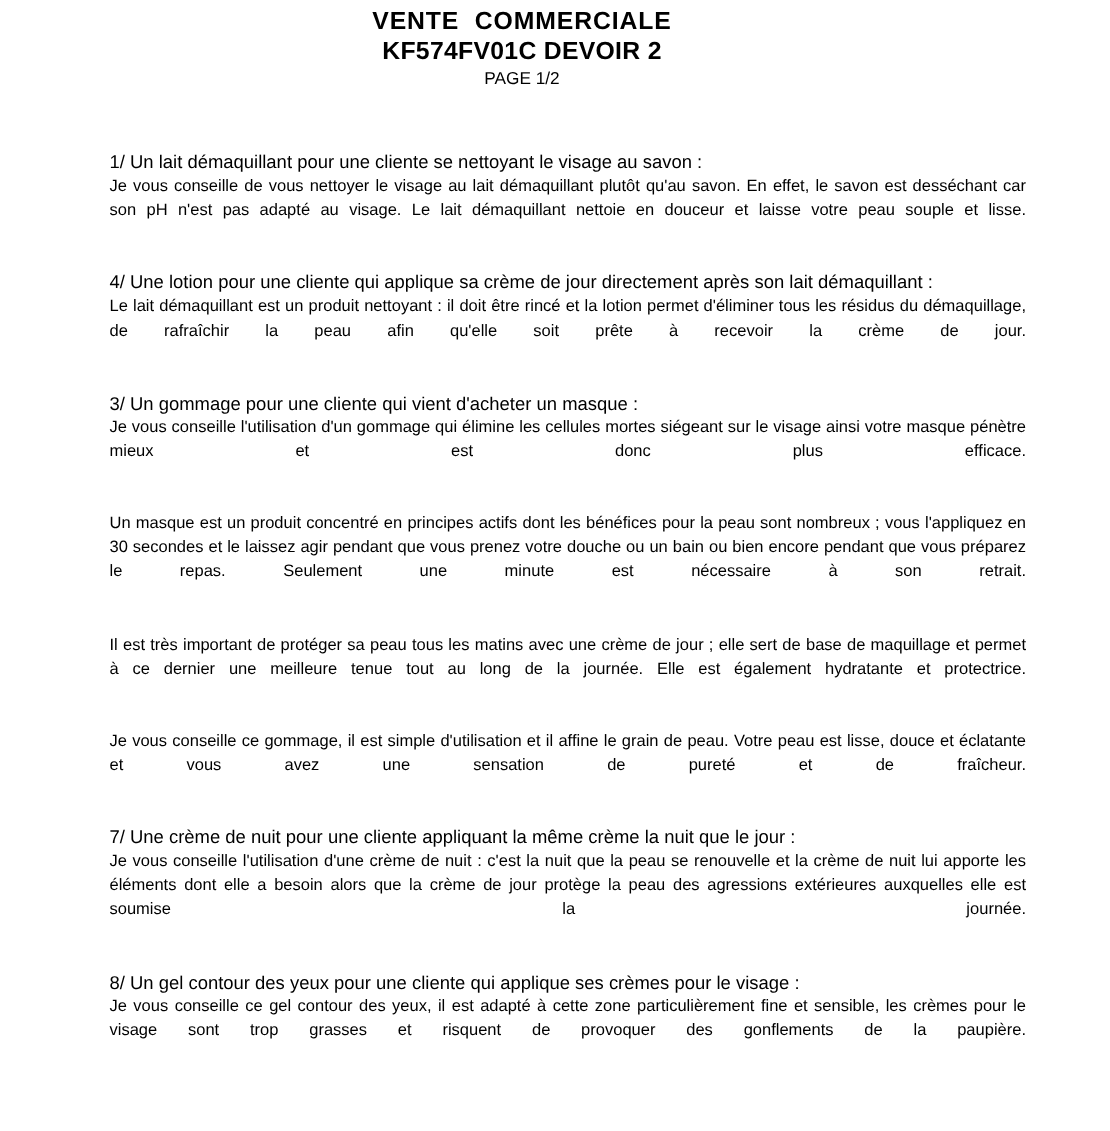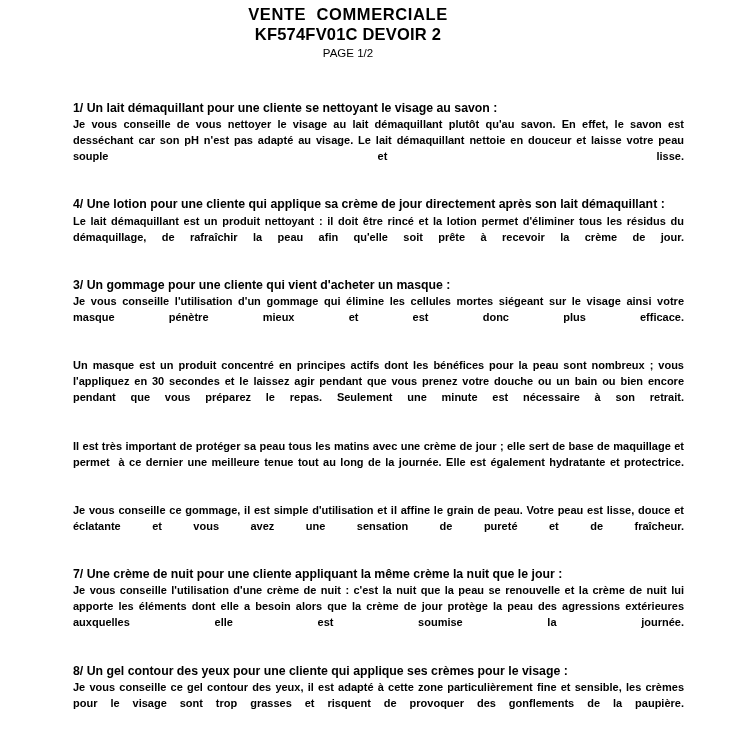--- a/index.html
+++ b/index.html
@@ -58,21 +58,20 @@
   
   .doc-body {
     position: absolute;
     left: 73px;
     top: 100px;
     width: 611px;
   }
 
   .qa-block {
     margin-bottom: 16px;
-    font-weight: bold;
   }
   .qa-block:last-child {
     margin-bottom: 0;
   }
 
   .qa-question {
     font-size: 12.3px;
     line-height: 16.1px;
     text-align: left;
     white-space: pre-wrap;

